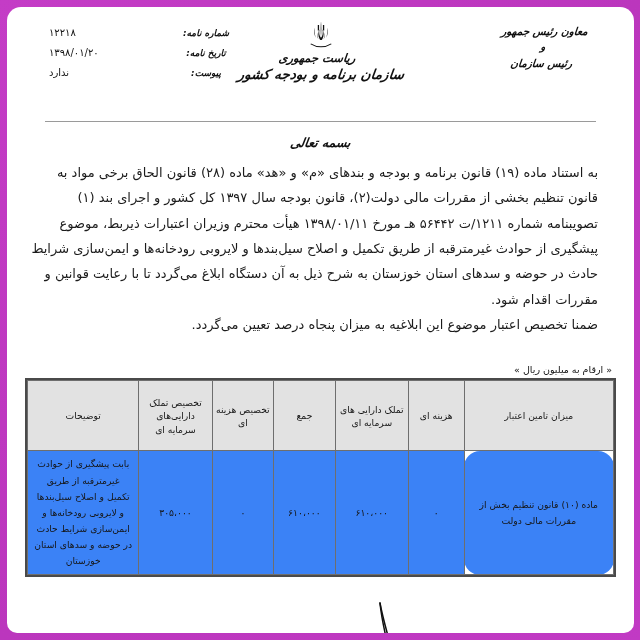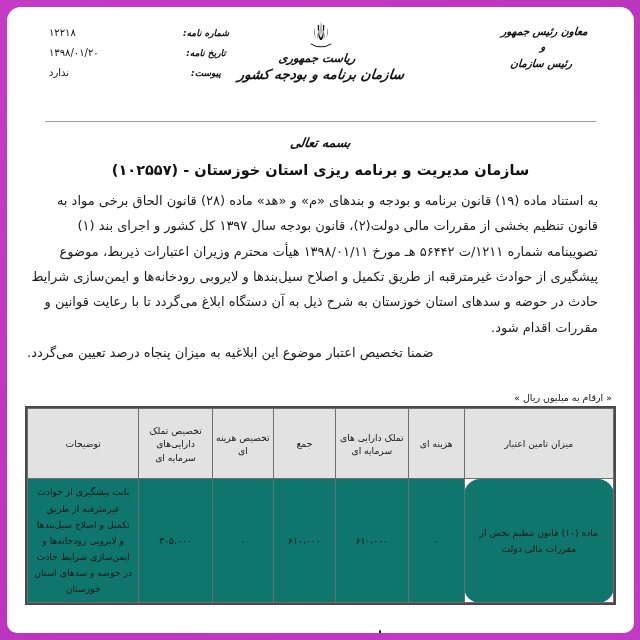--- a/index.html
+++ b/index.html
@@ -156,21 +156,21 @@
   
   .body-text {
     margin: 10px 22px 0 6px;
     font-size: 13px;
     line-height: 1.95;
     color: #1b1b1b;
     text-align: justify;
     text-justify: inter-word;
   }
   .body-text p { margin: 0; }
-  .para-indent { text-align: left; margin-top: 6px; }
+  .para-indent { text-align: right; margin-top: 6px; }
   .para-right { text-align: right; }
 
   
   .units-note {
     margin: 27px 8px 3px 0;
     font-size: 9.5px;
     color: #111;
     text-align: right;
   }
 
@@ -193,21 +193,21 @@
   }
   table.budget thead th {
     background: #e2e2e2;
     font-size: 9.2px;
     font-weight: 400;
     line-height: 1.45;
     height: 70px;
     padding: 3px 2px;
   }
   table.budget tbody td {
-    background: #0f766e;
+    background: #3b82f6;
     font-size: 9.2px;
     height: 96px;
     padding: 5px 6px;
     line-height: 1.75;
   }
   td.c-source { font-size: 9.6px; line-height: 1.9; border-radius: 16px; }
   td.c-num { font-size: 9.6px; letter-spacing: .6px; }
   td.c-desc { font-size: 8.6px; line-height: 1.7; text-align: center; }
 
   .col-source { width: 25.5%; }
@@ -299,21 +299,20 @@
             <span class="meta-value">ندارد</span>
           </div>
         </div>
 
       </div>
 
       <div class="rule"></div>
 
       <div class="basmala">بسمه تعالی</div>
 
-      <div class="doc-title">سازمان مدیریت و برنامه ریزی استان خوزستان - (۱۰۲۵۵۷)</div>
 
       <div class="body-text">
         <p class="para-right">به استناد ماده (۱۹) قانون برنامه و بودجه و بندهای «م» و «هد» ماده (۲۸) قانون الحاق برخی مواد به قانون تنظیم بخشی از مقررات مالی دولت(۲)، قانون بودجه سال ۱۳۹۷ کل کشور و اجرای بند (۱) تصویبنامه شماره ۱۲۱۱/ت ۵۶۴۴۲ هـ مورخ ۱۳۹۸/۰۱/۱۱ هیأت محترم وزیران اعتبارات ذیربط، موضوع پیشگیری از حوادث غیرمترقبه از طریق تکمیل و اصلاح سیل‌بندها و لایروبی رودخانه‌ها و ایمن‌سازی شرایط حادث در حوضه و سدهای استان خوزستان به شرح ذیل به آن دستگاه ابلاغ می‌گردد تا با رعایت قوانین و مقررات اقدام شود.</p>
         <p class="para-indent">ضمنا تخصیص اعتبار موضوع این ابلاغیه به میزان پنجاه درصد تعیین می‌گردد.</p>
       </div>
 
       <div class="units-note">« ارقام به میلیون ریال »</div>
 
       <div class="table-wrap">
         <table class="budget">

